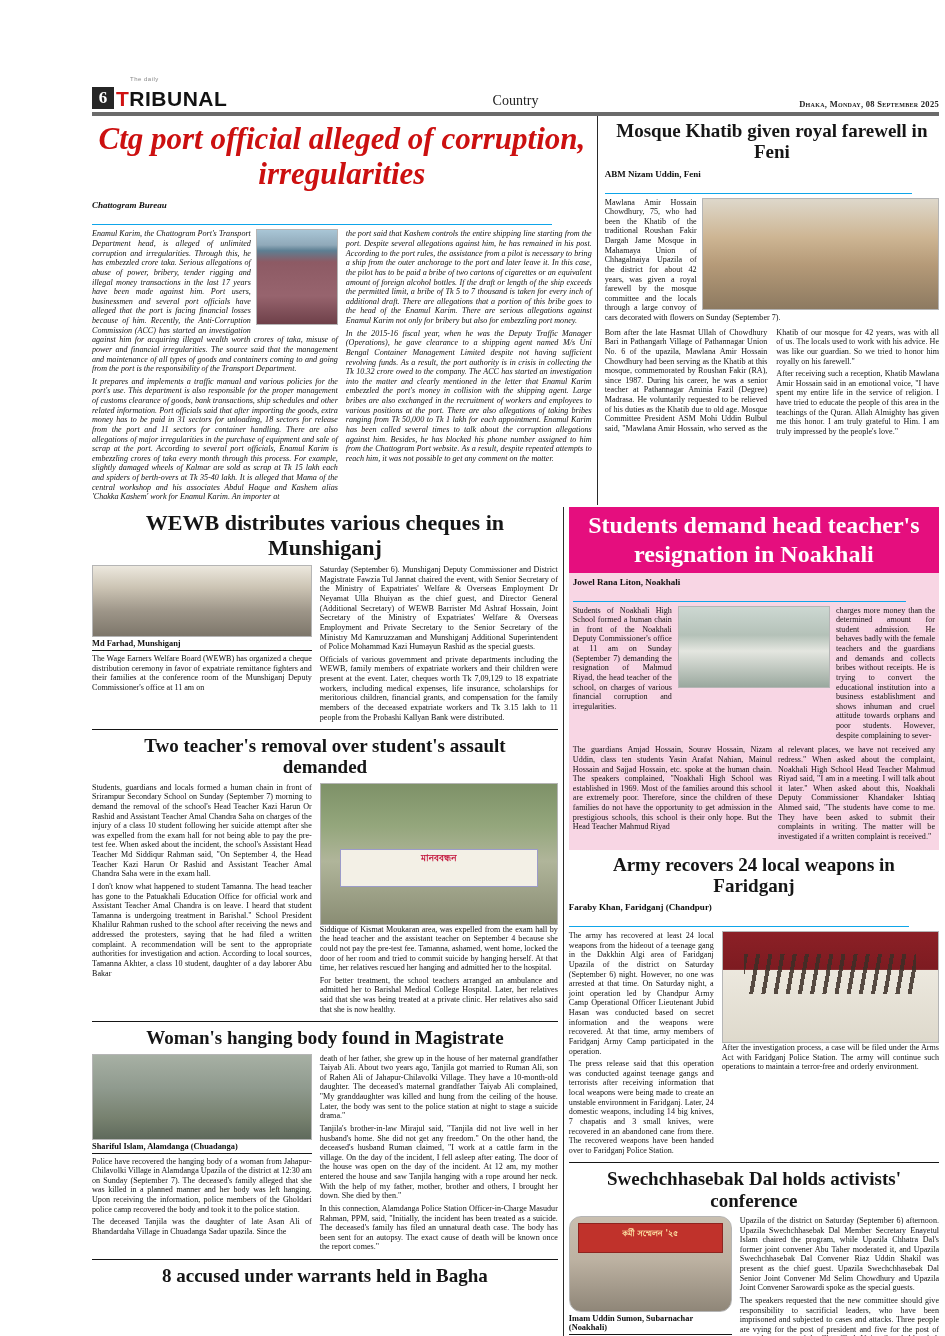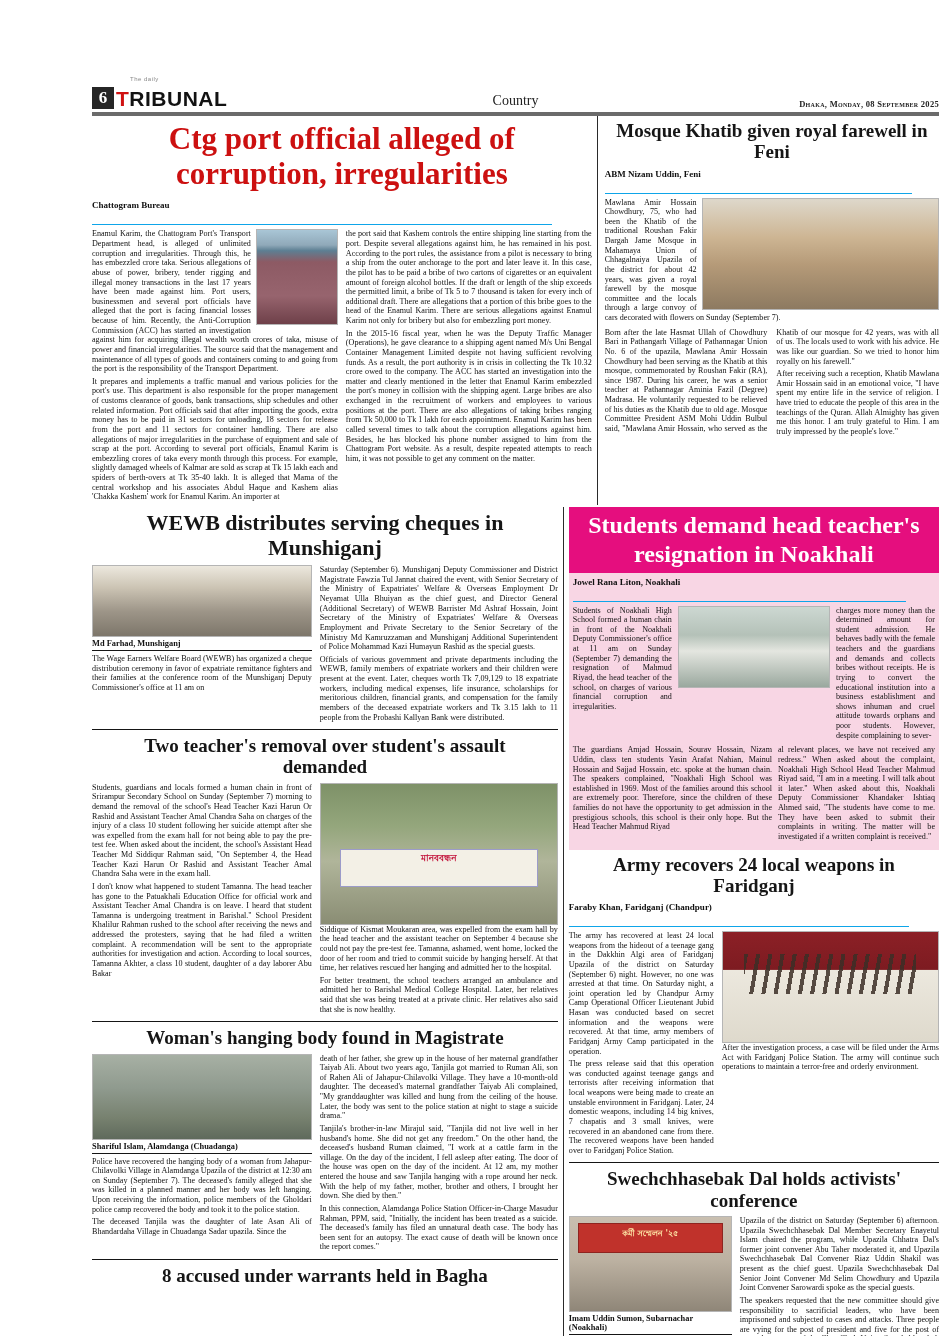--- a/index.html
+++ b/index.html
@@ -30,21 +30,21 @@
   .hl-md{font-size:22px;}
   .byline{font-weight:bold;font-size:9px;padding:1px 0 14px;border-bottom:1px solid #0ea5e9;margin-bottom:4px;width:92%;}
   p.bt{font-size:8.1px;line-height:1.19;text-align:justify;margin:0 0 3px;}
   .caption{font-weight:bold;font-size:8.4px;padding:2px 0;border-bottom:1.5px solid #151515;margin-bottom:3px;}
   .photo{position:relative;overflow:hidden;border:1px solid #b5b5b5;box-sizing:border-box;}
   .banner-strip{position:absolute;left:8%;right:8%;background:#f3f0e6;border:1px solid #9b9bc9;color:#c3143c;font-family:"DejaVu Sans",sans-serif;font-weight:bold;text-align:center;white-space:nowrap;overflow:hidden;}
   .vdiv{width:1px;background:#2a2a2a;margin:0 5px;}
   .hdiv{border-top:1.5px solid #151515;margin:4px 0 5px;}
   
   .row-a{display:flex;}
-  .ctg{width:59%;}
+  .ctg{width:59%;font-style:italic;}
   .ctg-body{display:flex;gap:8px;}
   .ctg-col{width:50%;}
   .ctg-photo{float:right;width:82px;height:96px;margin:0 0 3px 5px;background:linear-gradient(180deg,#a9c6d6 0%,#90a9b9 16%,#5d7f93 22%,#8d5a64 34%,#97646e 70%,#6e4049 100%);}
   .feni{flex:1;padding-left:2px;}
   .feni-top{overflow:hidden;}
   .feni-photo{float:right;width:71%;height:112px;margin:0 0 3px 5px;background:linear-gradient(180deg,#ded8cb 0%,#cdb593 35%,#b59a78 60%,#8d7a61 100%);}
   .feni-cols{column-count:2;column-gap:9px;margin-top:2px;}
   
   .row-rest{display:flex;margin-top:2px;}
   .col-left{width:55%;}
@@ -55,21 +55,21 @@
   .teachers-photo{width:100%;height:142px;background:linear-gradient(180deg,#7e9168 0%,#94a67c 30%,#b0b59a 55%,#8a8d74 100%);}
   .noa{background:#f8d6e4;}
   .noa-hl{background:#e50e7e;color:#fff;font-weight:bold;font-size:24px;text-align:center;line-height:1.2;padding:4px 18px;margin:0 0 0 0;}
   .noa-body{padding:3px 4px 5px;}
   .noa-top{display:flex;gap:6px;}
   .noa-photo{width:42%;height:82px;flex:none;background:linear-gradient(180deg,#cdd8d2 0%,#b4c1b8 35%,#e4e6e0 55%,#9aa89e 100%);}
   .noa-bot{display:flex;gap:6px;margin-top:2px;}
   .army-photo{width:100%;height:112px;background:linear-gradient(180deg,#8c2026 0%,#7d1b21 34%,#ece8de 35%,#ded9cc 100%);}
   .army-blades{position:absolute;left:10%;right:10%;top:20%;height:36%;background:repeating-linear-gradient(100deg,#3b2e26 0 4px,transparent 4px 12px);opacity:.85;}
   .alam-photo{width:100%;height:86px;background:linear-gradient(180deg,#a7b0a4 0%,#8f9a8e 40%,#77816f 75%,#5f6a5c 100%);}
-  .swech-photo{width:100%;height:96px;background:linear-gradient(180deg,#c9bfb0 0%,#bdb2a2 45%,#8f8678 100%);}
+  .swech-photo{width:100%;height:96px;background:linear-gradient(180deg,#c9bfb0 0%,#bdb2a2 45%,#8f8678 100%);border-radius:12px;}
   .swech-banner{position:absolute;top:6%;left:5%;right:5%;height:30%;background:#c0322b;border:1px solid #8e241f;color:#ffe9a8;font-family:"DejaVu Sans",sans-serif;font-weight:bold;font-size:8px;text-align:center;overflow:hidden;line-height:2.6;}
   .t-banner{bottom:26%;height:26%;font-size:9px;line-height:1.8;}
   .mt2{margin-top:2px;}
 </style>
 </head>
 <body>
 
 <div class="page">
 
   <header class="masthead">
@@ -116,21 +116,21 @@
         <p class="bt">After receiving such a reception, Khatib Mawlana Amir Hossain said in an emotional voice, "I have spent my entire life in the service of religion. I have tried to educate the people of this area in the teachings of the Quran. Allah Almighty has given me this honor. I am truly grateful to Him. I am truly impressed by the people's love."</p>
       </div>
     </article>
   </section>
 
   <section class="row-rest">
 
     <div class="col-left">
 
       <article>
-        <h2 class="hl hl-md">WEWB distributes serving cheques in Munshiganj</h2>
+        <h2 class="hl hl-md">WEWB distributes various cheques in Munshiganj</h2>
         <div class="twocol">
           <div class="c48">
             <div class="photo wewb-photo"></div>
             <div class="caption">Md Farhad, Munshiganj</div>
             <p class="bt">The Wage Earners Welfare Board (WEWB) has organized a cheque distribution ceremony in favor of expatriate remittance fighters and their families at the conference room of the Munshiganj Deputy Commissioner's office at 11 am on</p>
           </div>
           <div class="c52">
             <p class="bt">Saturday (September 6). Munshiganj Deputy Commissioner and District Magistrate Fawzia Tul Jannat chaired the event, with Senior Secretary of the Ministry of Expatriates' Welfare &amp; Overseas Employment Dr Neyamat Ulla Bhuiyan as the chief guest, and Director General (Additional Secretary) of WEWB Barrister Md Ashraf Hossain, Joint Secretary of the Ministry of Expatriates' Welfare &amp; Overseas Employment and Private Secretary to the Senior Secretary of the Ministry Md Kamruzzaman and Munshiganj Additional Superintendent of Police Mohammad Kazi Humayun Rashid as the special guests.</p>
             <p class="bt">Officials of various government and private departments including the WEWB, family members of expatriate workers and their children were present at the event. Later, cheques worth Tk 7,09,129 to 18 expatriate workers, including medical expenses, life insurance, scholarships for meritorious children, financial grants, and compensation for the family members of the deceased expatriate workers and Tk 3.15 lakh to 11 people from the Probashi Kallyan Bank were distributed.</p>
           </div>

